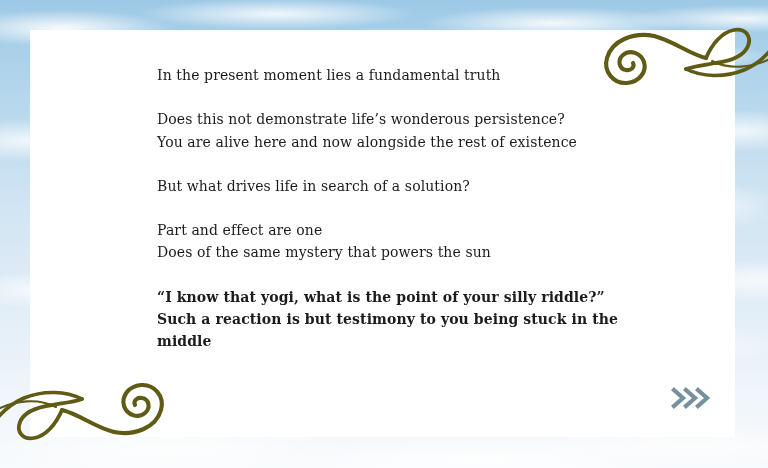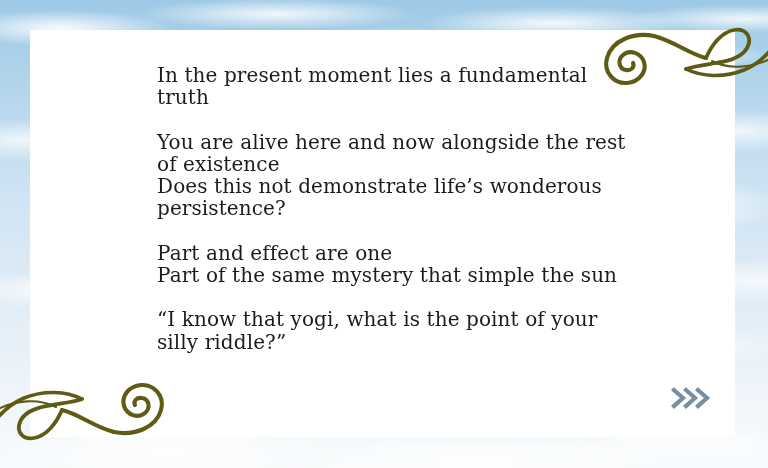--- a/index.html
+++ b/index.html
@@ -81,27 +81,27 @@
     background: #ffffff;
   }
 
   
   .poem {
     position: absolute;
     left: 157px;
     top: 64px;
     width: 470px;
     font-family: "DejaVu Serif", "Liberation Serif", serif;
-    font-size: 20px;
+    font-size: 14px;
     line-height: 22.3px;
     color: #1c1c1c;
     letter-spacing: .1px;
   }
   .stanza { margin: 0 0 22px 0; }
-  .stanza:last-child { margin-bottom: 8px; }
+  .stanza:last-child { margin-bottom: 8px; font-weight: bold; }
   .line { white-space: pre-wrap; }
 
   
   .flourish {
     position: absolute;
     pointer-events: none;
   }
   .flourish-tr {
     right: -4px;
     top: 14px;
@@ -137,31 +137,33 @@
   <div class="cloud-layer-b"></div>
   <div class="cloud-layer-c"></div>
 
   <div class="card"></div>
 
   <div class="poem">
     <div class="stanza">
       <div class="line">In the present moment lies a fundamental truth</div>
     </div>
     <div class="stanza">
+      <div class="line">Does this not demonstrate life’s wonderous persistence?</div>
       <div class="line">You are alive here and now alongside the rest of existence</div>
-      <div class="line">Does this not demonstrate life’s wonderous persistence?</div>
-    </div>
-    <div class="stanza">
+    </div>
+    <div class="stanza">
+      <div class="line">But what drives life in search of a solution?</div>
     </div>
     <div class="stanza">
       <div class="line">Part and effect are one</div>
-      <div class="line">Part of the same mystery that simple the sun</div>
+      <div class="line">Does of the same mystery that powers the sun</div>
     </div>
     <div class="stanza">
       <div class="line">“I know that yogi, what is the point of your silly riddle?”</div>
+      <div class="line">Such a reaction is but testimony to you being stuck in the middle</div>
     </div>
   </div>
 
   <div class="flourish flourish-tr">
     <svg viewBox="0 0 178 78" xmlns="http://www.w3.org/2000/svg">
       <g fill="none" stroke="#5f5a14" stroke-linecap="round">
 
         <path d="M60 22 C 40 18, 18 26, 13 44 C 9 58, 20 70, 33 69 C 45 68, 53 58, 50 48
                  C 47 39, 36 35, 29 41 C 23 46, 25 55, 32 56 C 37 57, 41 53, 39 49" stroke-width="4.1"></path>
 

